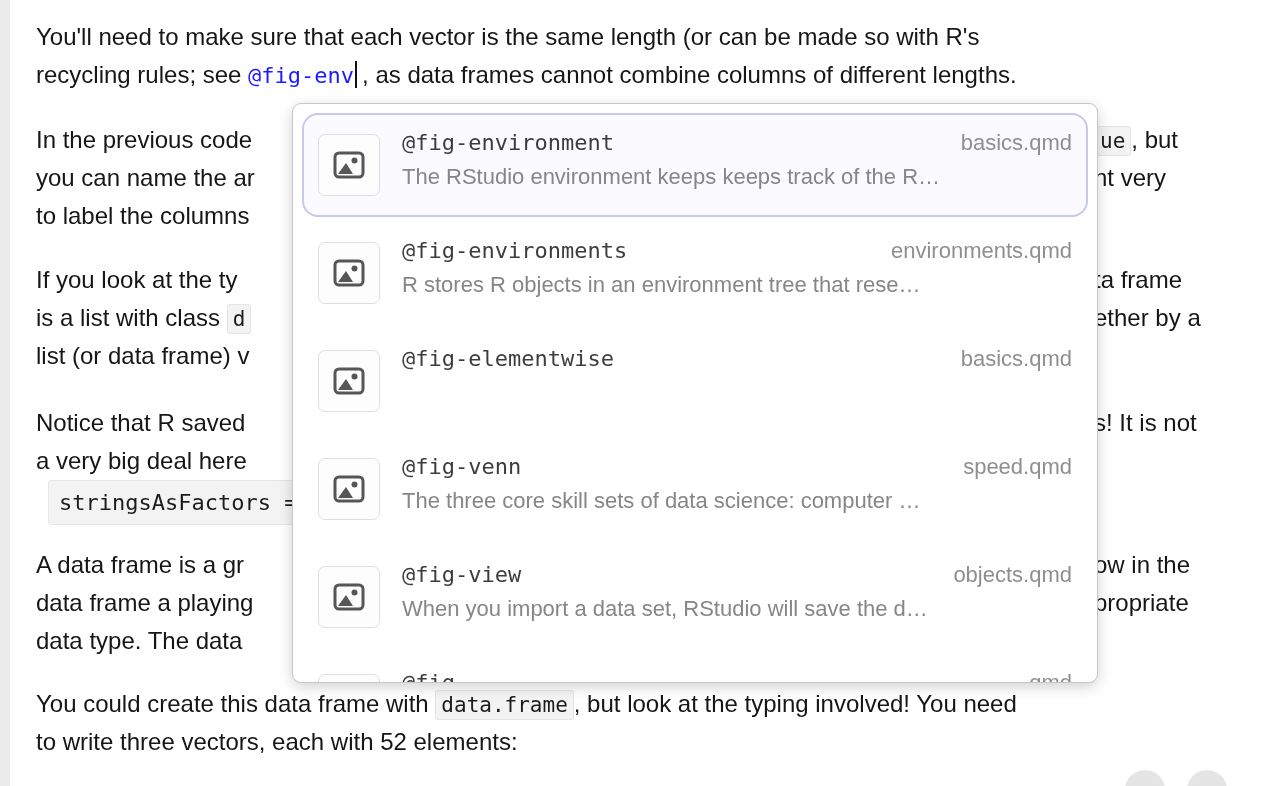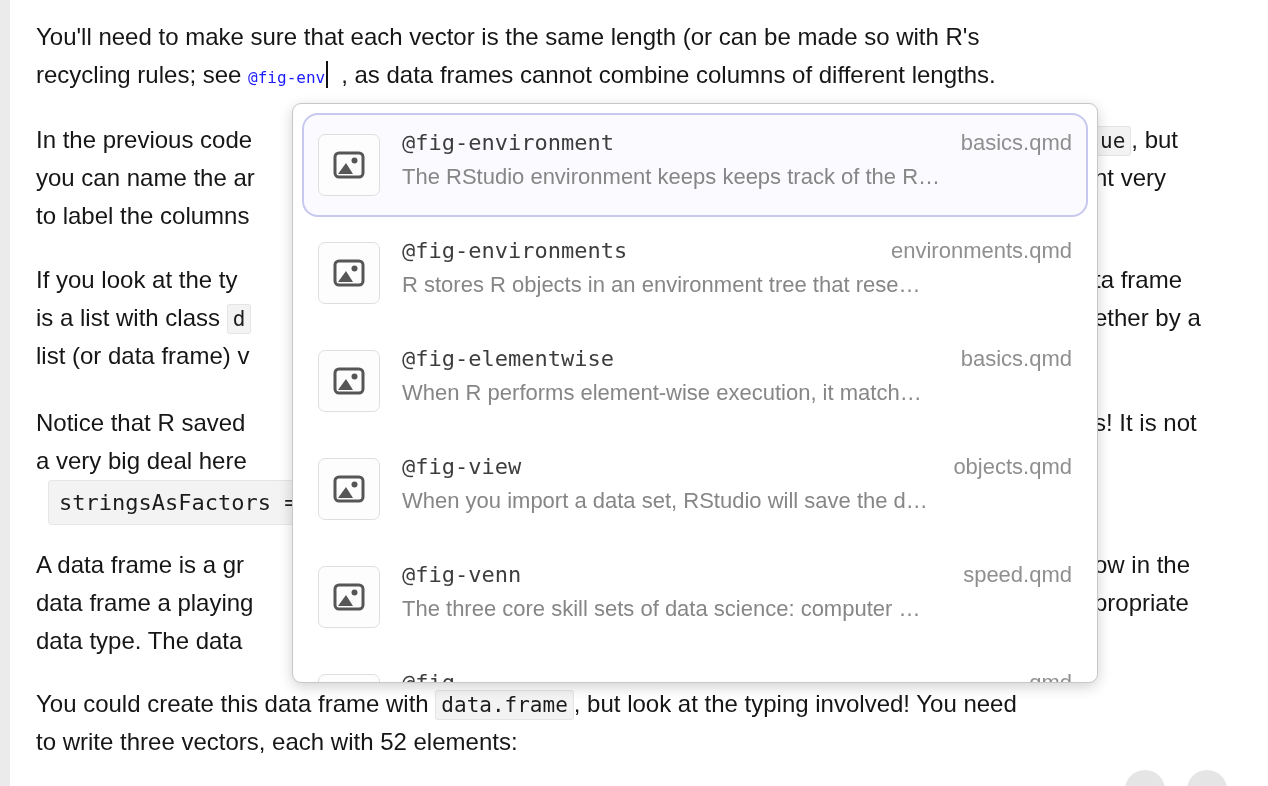--- a/index.html
+++ b/index.html
@@ -11,21 +11,21 @@
   .gutter { position:absolute; left:0; top:0; width:10px; height:786px; background:#ebebeb; }
 
   
   .tline { position:absolute; left:0; width:1268px; height:38px; line-height:38px;
            font-size:24px; color:#161616; white-space:nowrap; }
   .tline .lfrag { position:absolute; left:36px; }
   .tline .rfrag { position:absolute; left:1094px; }
   .icode { font-family:"DejaVu Sans Mono", monospace; font-size:21px;
            background:#f3f3f3; border:1px solid #e4e4e4; border-radius:3px;
            padding:2px 5px; color:#1c1c1c; }
-  .ref { font-family:"DejaVu Sans Mono", monospace; font-size:16px; color:#1b1bff; }
+  .ref { font-family:"DejaVu Sans Mono", monospace; font-size:22px; color:#1b1bff; }
   .cursor { display:inline-block; width:2px; height:27px; background:#111;
             vertical-align:-5px; margin-left:1px; }
   .codeline { position:absolute; left:48px; font-family:"DejaVu Sans Mono", monospace;
               font-size:22px; color:#1c1c1c; background:#f3f3f3; border:1px solid #e6e6e6;
               border-radius:3px; padding:9px 10px; white-space:nowrap; }
 
   
   .popup { position:absolute; left:292px; top:103px; width:806px; height:580px;
            background:#ffffff; border:1px solid #c7c7c7; border-radius:9px;
            box-shadow:0 4px 14px rgba(0,0,0,0.18); padding:9px; overflow:hidden; z-index:10; }
@@ -50,21 +50,21 @@
 </head>
 <body>
 
 <div id="stage">
   <div class="gutter"></div>
 
   <div class="tline" style="top:18px">
     <span class="lfrag">You'll need to make sure that each vector is the same length (or can be made so with R's</span>
   </div>
   <div class="tline" style="top:56px">
-    <span class="lfrag"><span>recycling rules; see </span><span class="ref">@fig-env</span><span class="cursor"></span><span style="margin-left:13px">, as data frames cannot combine columns of different lengths.</span></span>
+    <span class="lfrag"><span>recycling rules; see </span><span class="ref">@fig-env</span><span class="cursor"></span><span style="margin-left:5px">, as data frames cannot combine columns of different lengths.</span></span>
   </div>
 
   <div class="tline" style="top:121px">
     <span class="lfrag">In the previous code</span>
     <span class="rfrag"><code class="icode">ue</code><span>, but</span></span>
   </div>
   <div class="tline" style="top:159px">
     <span class="lfrag">you can name the ar</span>
     <span class="rfrag">nt very</span>
   </div>
@@ -154,55 +154,54 @@
           <rect x="3" y="5" width="28" height="24" rx="4" fill="none" stroke="#565656" stroke-width="3"></rect>
           <circle cx="22.5" cy="12.5" r="3" fill="#565656"></circle>
           <path d="M6 26 L14 15 L21 26 Z" fill="#565656"></path>
         </svg>
       </div>
       <div class="cbody">
         <div class="crow1">
           <span class="clabel">@fig-elementwise</span>
           <span class="cfile">basics.qmd</span>
         </div>
-        <div class="cdesc">When R performs element-wise execution, it match…</div>
+      </div>
+    </div>
+
+    <div class="citem">
+      <div class="iconbox">
+        <svg width="34" height="34" viewBox="0 0 34 34">
+          <rect x="3" y="5" width="28" height="24" rx="4" fill="none" stroke="#565656" stroke-width="3"></rect>
+          <circle cx="22.5" cy="12.5" r="3" fill="#565656"></circle>
+          <path d="M6 26 L14 15 L21 26 Z" fill="#565656"></path>
+        </svg>
+      </div>
+      <div class="cbody">
+        <div class="crow1">
+          <span class="clabel">@fig-venn</span>
+          <span class="cfile">speed.qmd</span>
+        </div>
+        <div class="cdesc">The three core skill sets of data science: computer …</div>
       </div>
     </div>
 
     <div class="citem">
       <div class="iconbox">
         <svg width="34" height="34" viewBox="0 0 34 34">
           <rect x="3" y="5" width="28" height="24" rx="4" fill="none" stroke="#565656" stroke-width="3"></rect>
           <circle cx="22.5" cy="12.5" r="3" fill="#565656"></circle>
           <path d="M6 26 L14 15 L21 26 Z" fill="#565656"></path>
         </svg>
       </div>
       <div class="cbody">
         <div class="crow1">
           <span class="clabel">@fig-view</span>
           <span class="cfile">objects.qmd</span>
         </div>
         <div class="cdesc">When you import a data set, RStudio will save the d…</div>
-      </div>
-    </div>
-
-    <div class="citem">
-      <div class="iconbox">
-        <svg width="34" height="34" viewBox="0 0 34 34">
-          <rect x="3" y="5" width="28" height="24" rx="4" fill="none" stroke="#565656" stroke-width="3"></rect>
-          <circle cx="22.5" cy="12.5" r="3" fill="#565656"></circle>
-          <path d="M6 26 L14 15 L21 26 Z" fill="#565656"></path>
-        </svg>
-      </div>
-      <div class="cbody">
-        <div class="crow1">
-          <span class="clabel">@fig-venn</span>
-          <span class="cfile">speed.qmd</span>
-        </div>
-        <div class="cdesc">The three core skill sets of data science: computer …</div>
       </div>
     </div>
 
     <div class="citem">
       <div class="iconbox">
         
       </div>
       <div class="cbody">
         <div class="crow1">
           <span class="clabel">@fig-…</span>

